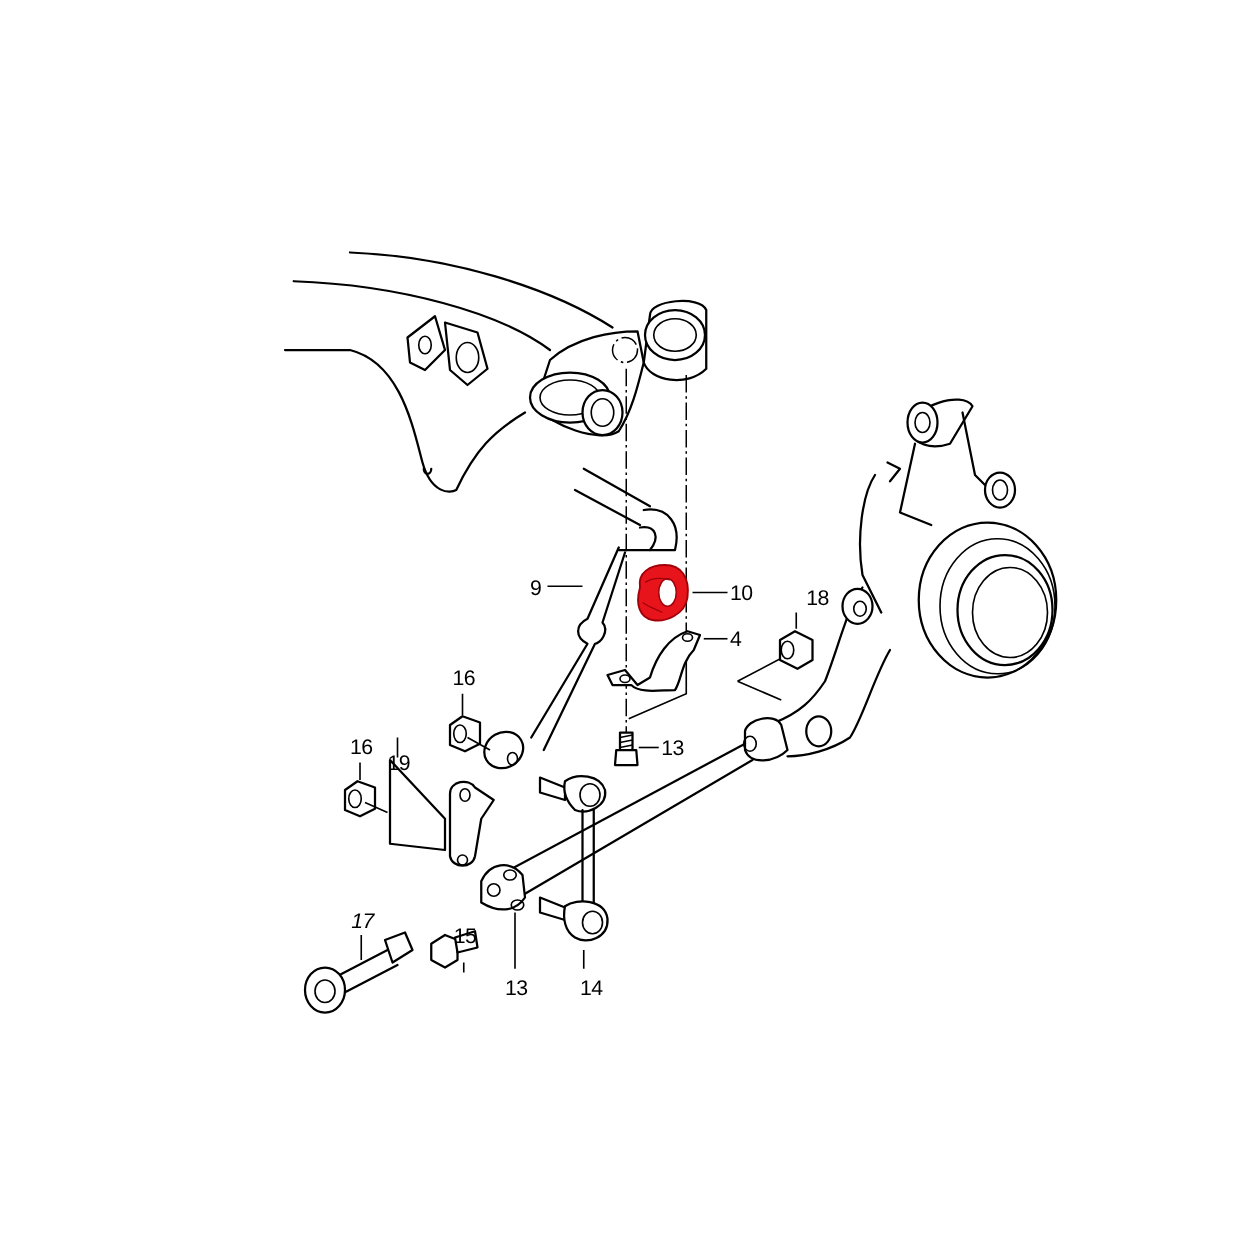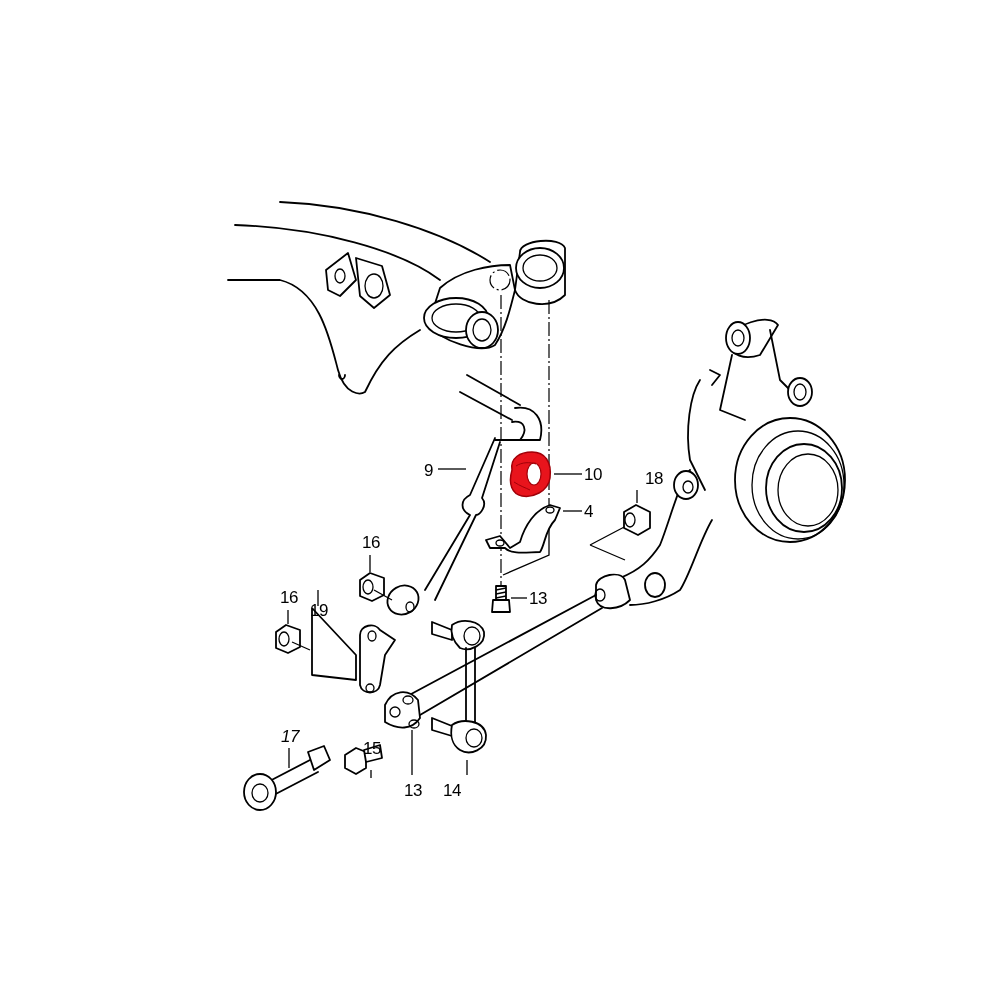--- a/index.html
+++ b/index.html
@@ -172,19 +172,19 @@
     <line class="thin" x1="637" y1="490" x2="637" y2="503"></line>
     <line class="thin" x1="318" y1="590" x2="318" y2="606"></line>
   </g>
 </svg>
 
 <span class="callout" style="left:424px; top:462px;">9</span>
 <span class="callout" style="left:584px; top:466px;">10</span>
 <span class="callout" style="left:584px; top:503px;">4</span>
 <span class="callout" style="left:529px; top:590px;">13</span>
 <span class="callout" style="left:404px; top:782px;">13</span>
-<span class="callout" style="left:443px; top:782px;">14</span>
+<span class="callout" style="left:464px; top:782px;">14</span>
 <span class="callout" style="left:363px; top:740px;">15</span>
 <span class="callout" style="left:362px; top:534px;">16</span>
 <span class="callout" style="left:280px; top:589px;">16</span>
 <span class="callout" style="left:281px; top:728px;font-style:italic;">17</span>
 <span class="callout" style="left:629px; top:470px;margin-left:16px;">18</span>
 <span class="callout" style="left:310px; top:602px;">19</span>
 
 </body></html>

